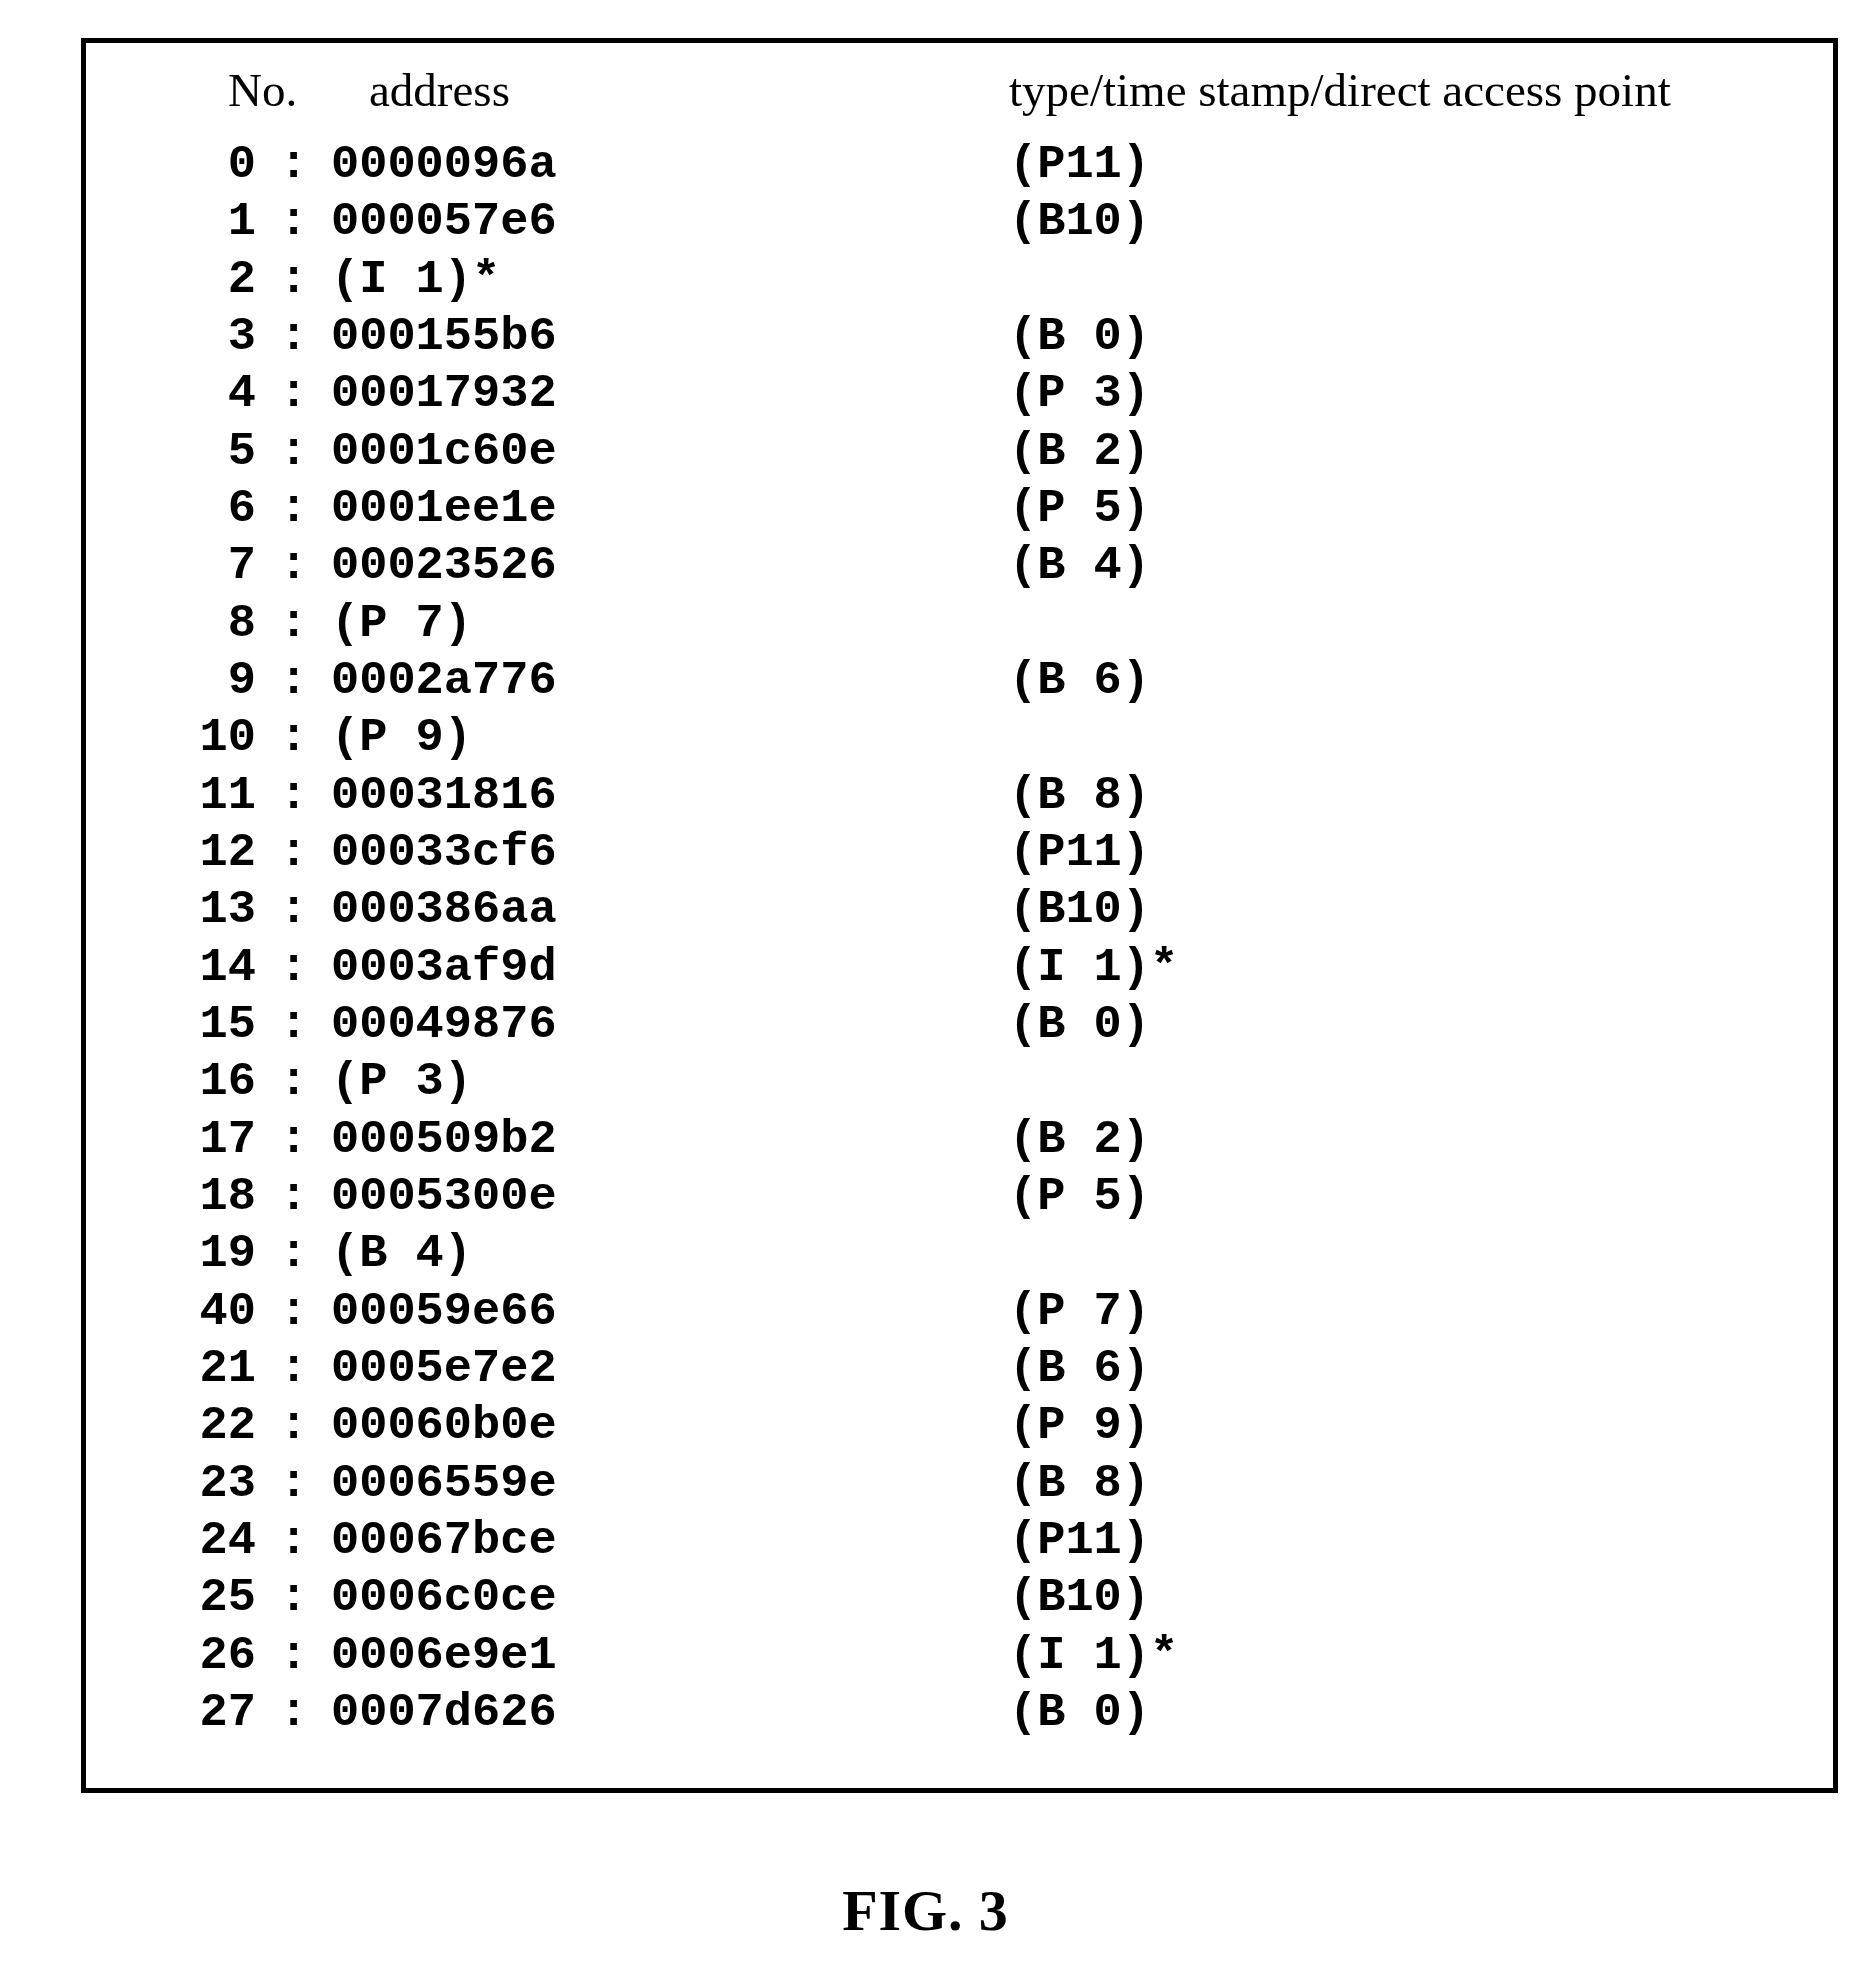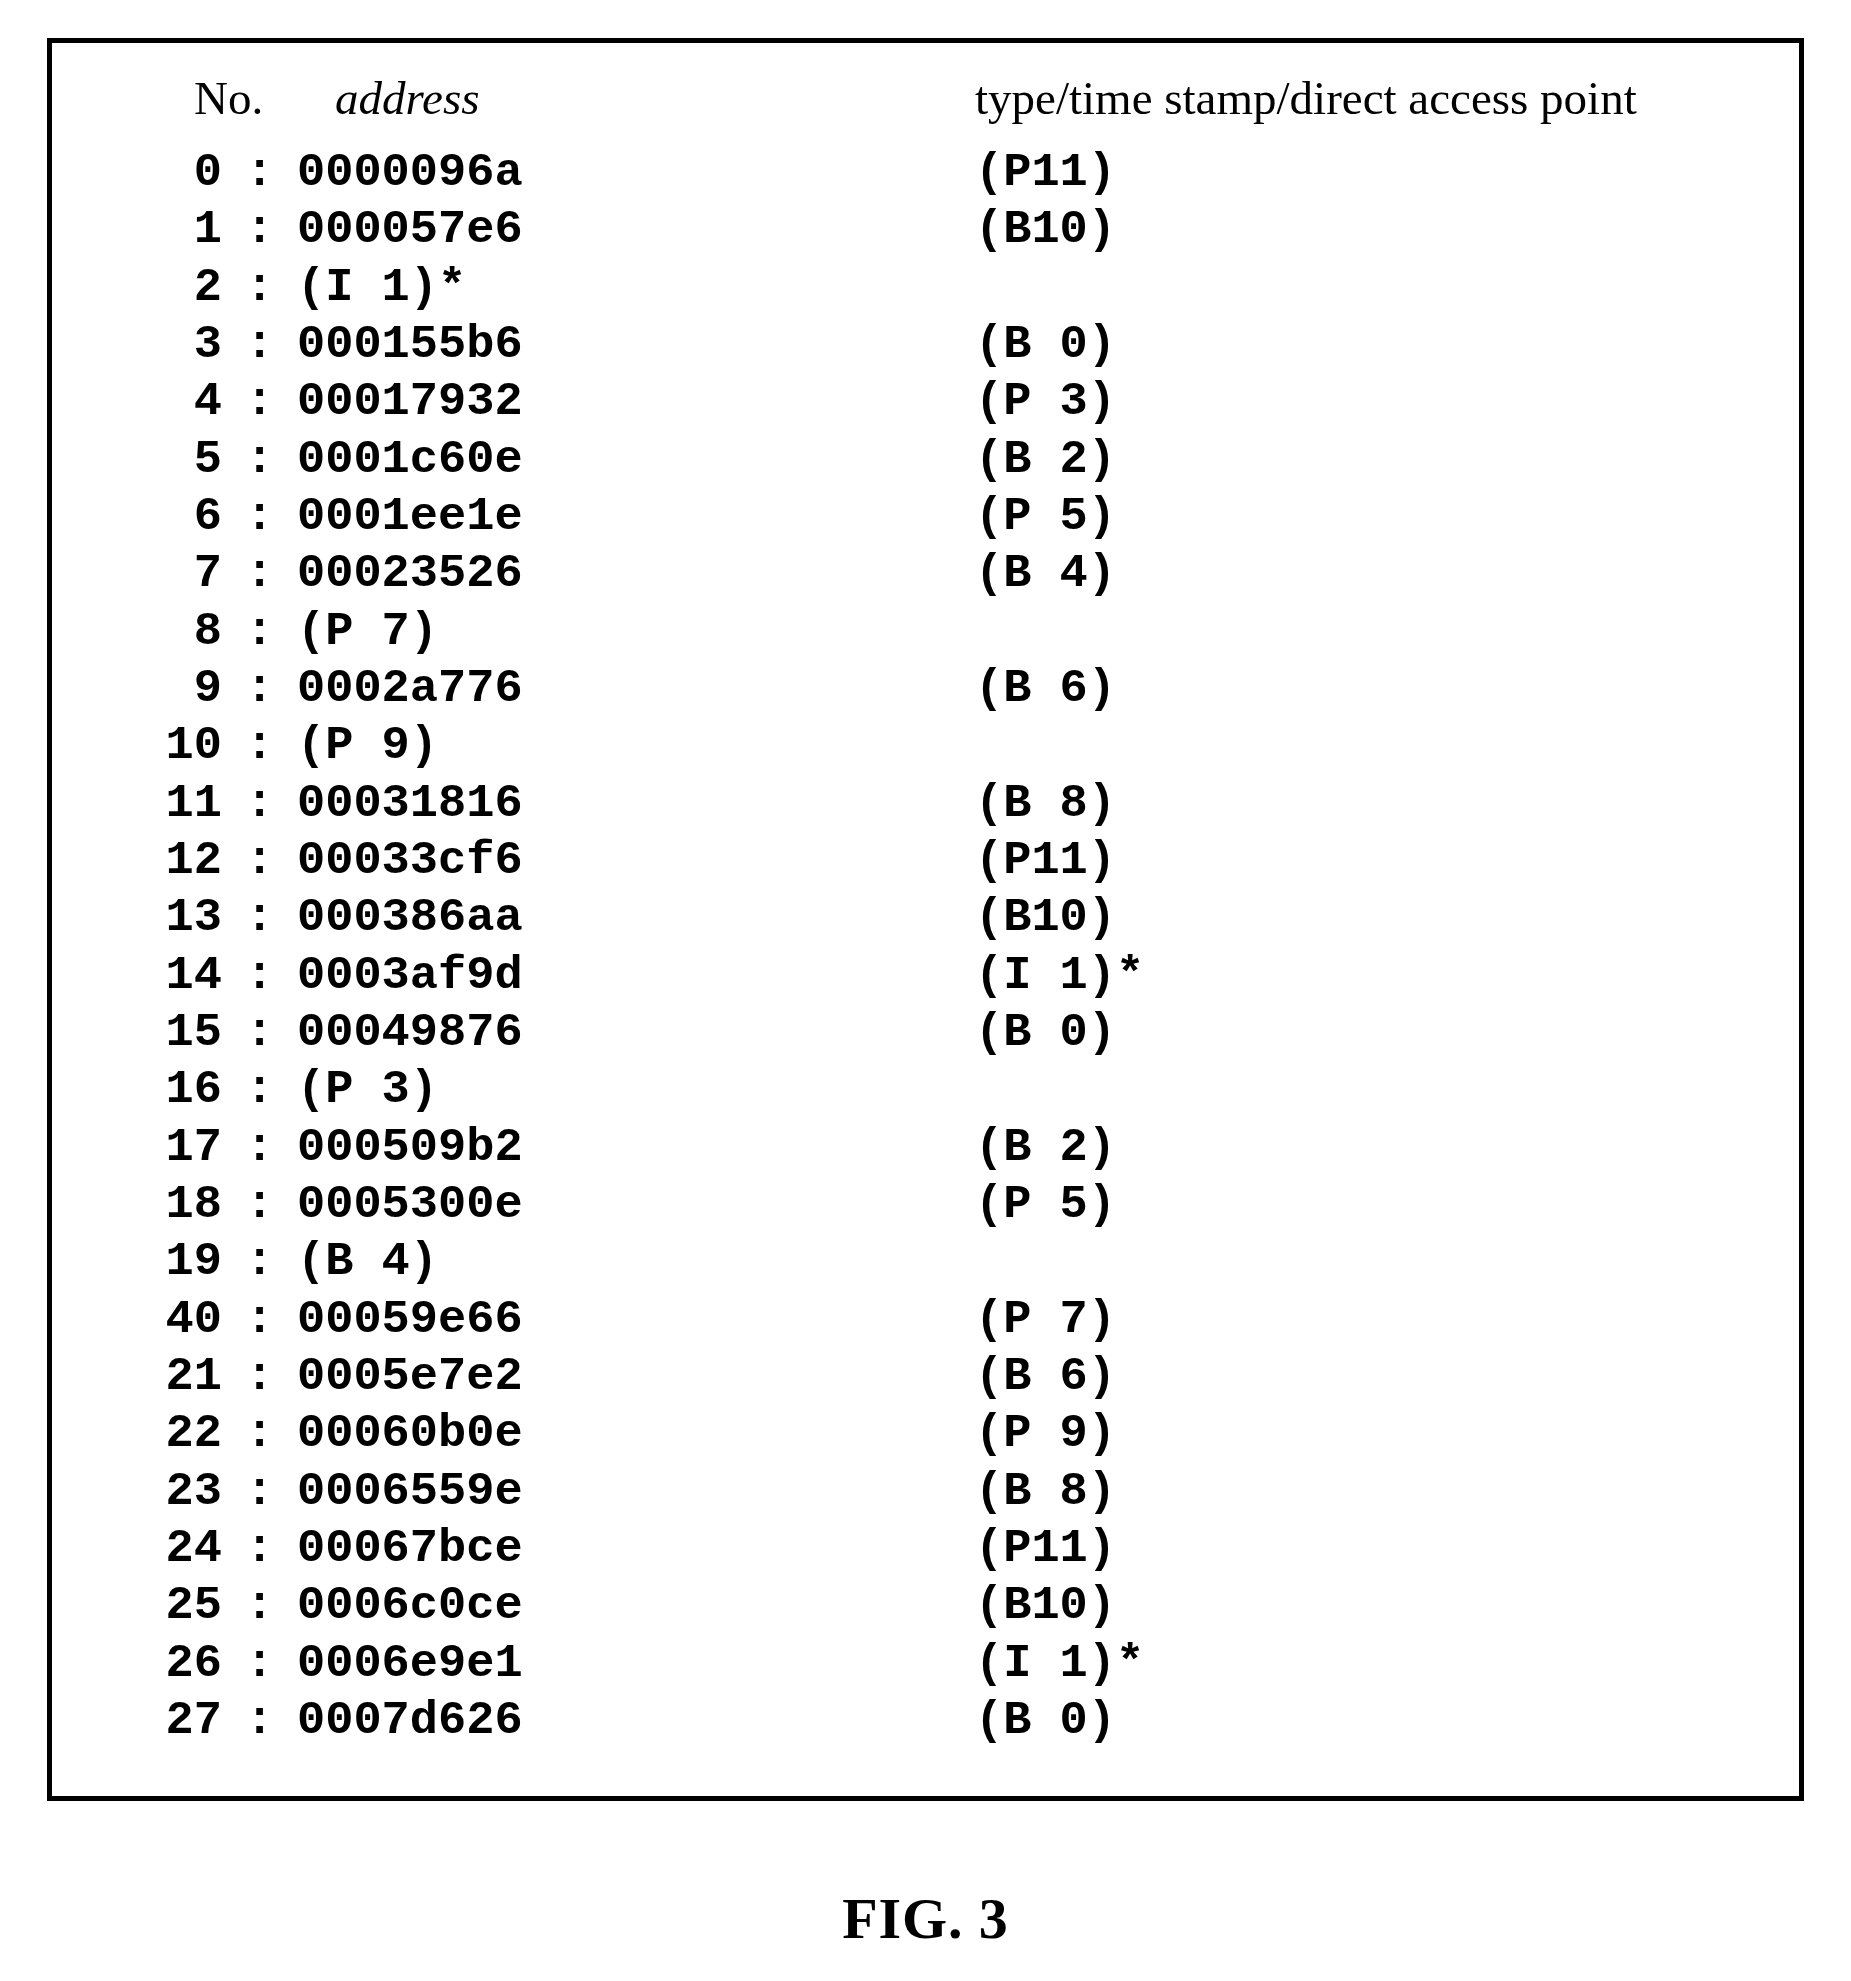--- a/index.html
+++ b/index.html
@@ -12,34 +12,34 @@
     width: 1851px;
     height: 1981px;
     box-sizing: border-box;
     padding: 38px 47px 0 47px;
     position: relative;
   }
   .panel {
     border: 5.6px solid #000;
     box-sizing: border-box;
     width: 100%;
-    padding: 28px 38px 47px 38px;
+    padding: 20px 38px 47px 38px;
+    margin-left: 34px;
   }
   .header-row {
     display: flex;
     font-size: 47px;
     margin-bottom: 19px;
     padding-left: 104px;
   }
   .header-no {
     width: 141px;
   }
   .header-addr {
     width: 640px;
-    font-style: italic;
   }
   .header-info {
     flex: 1;
   }
   .rows {
     font-family: "Courier New", Courier, monospace;
     font-weight: bold;
     font-size: 47px;
     line-height: 1.22;
   }

